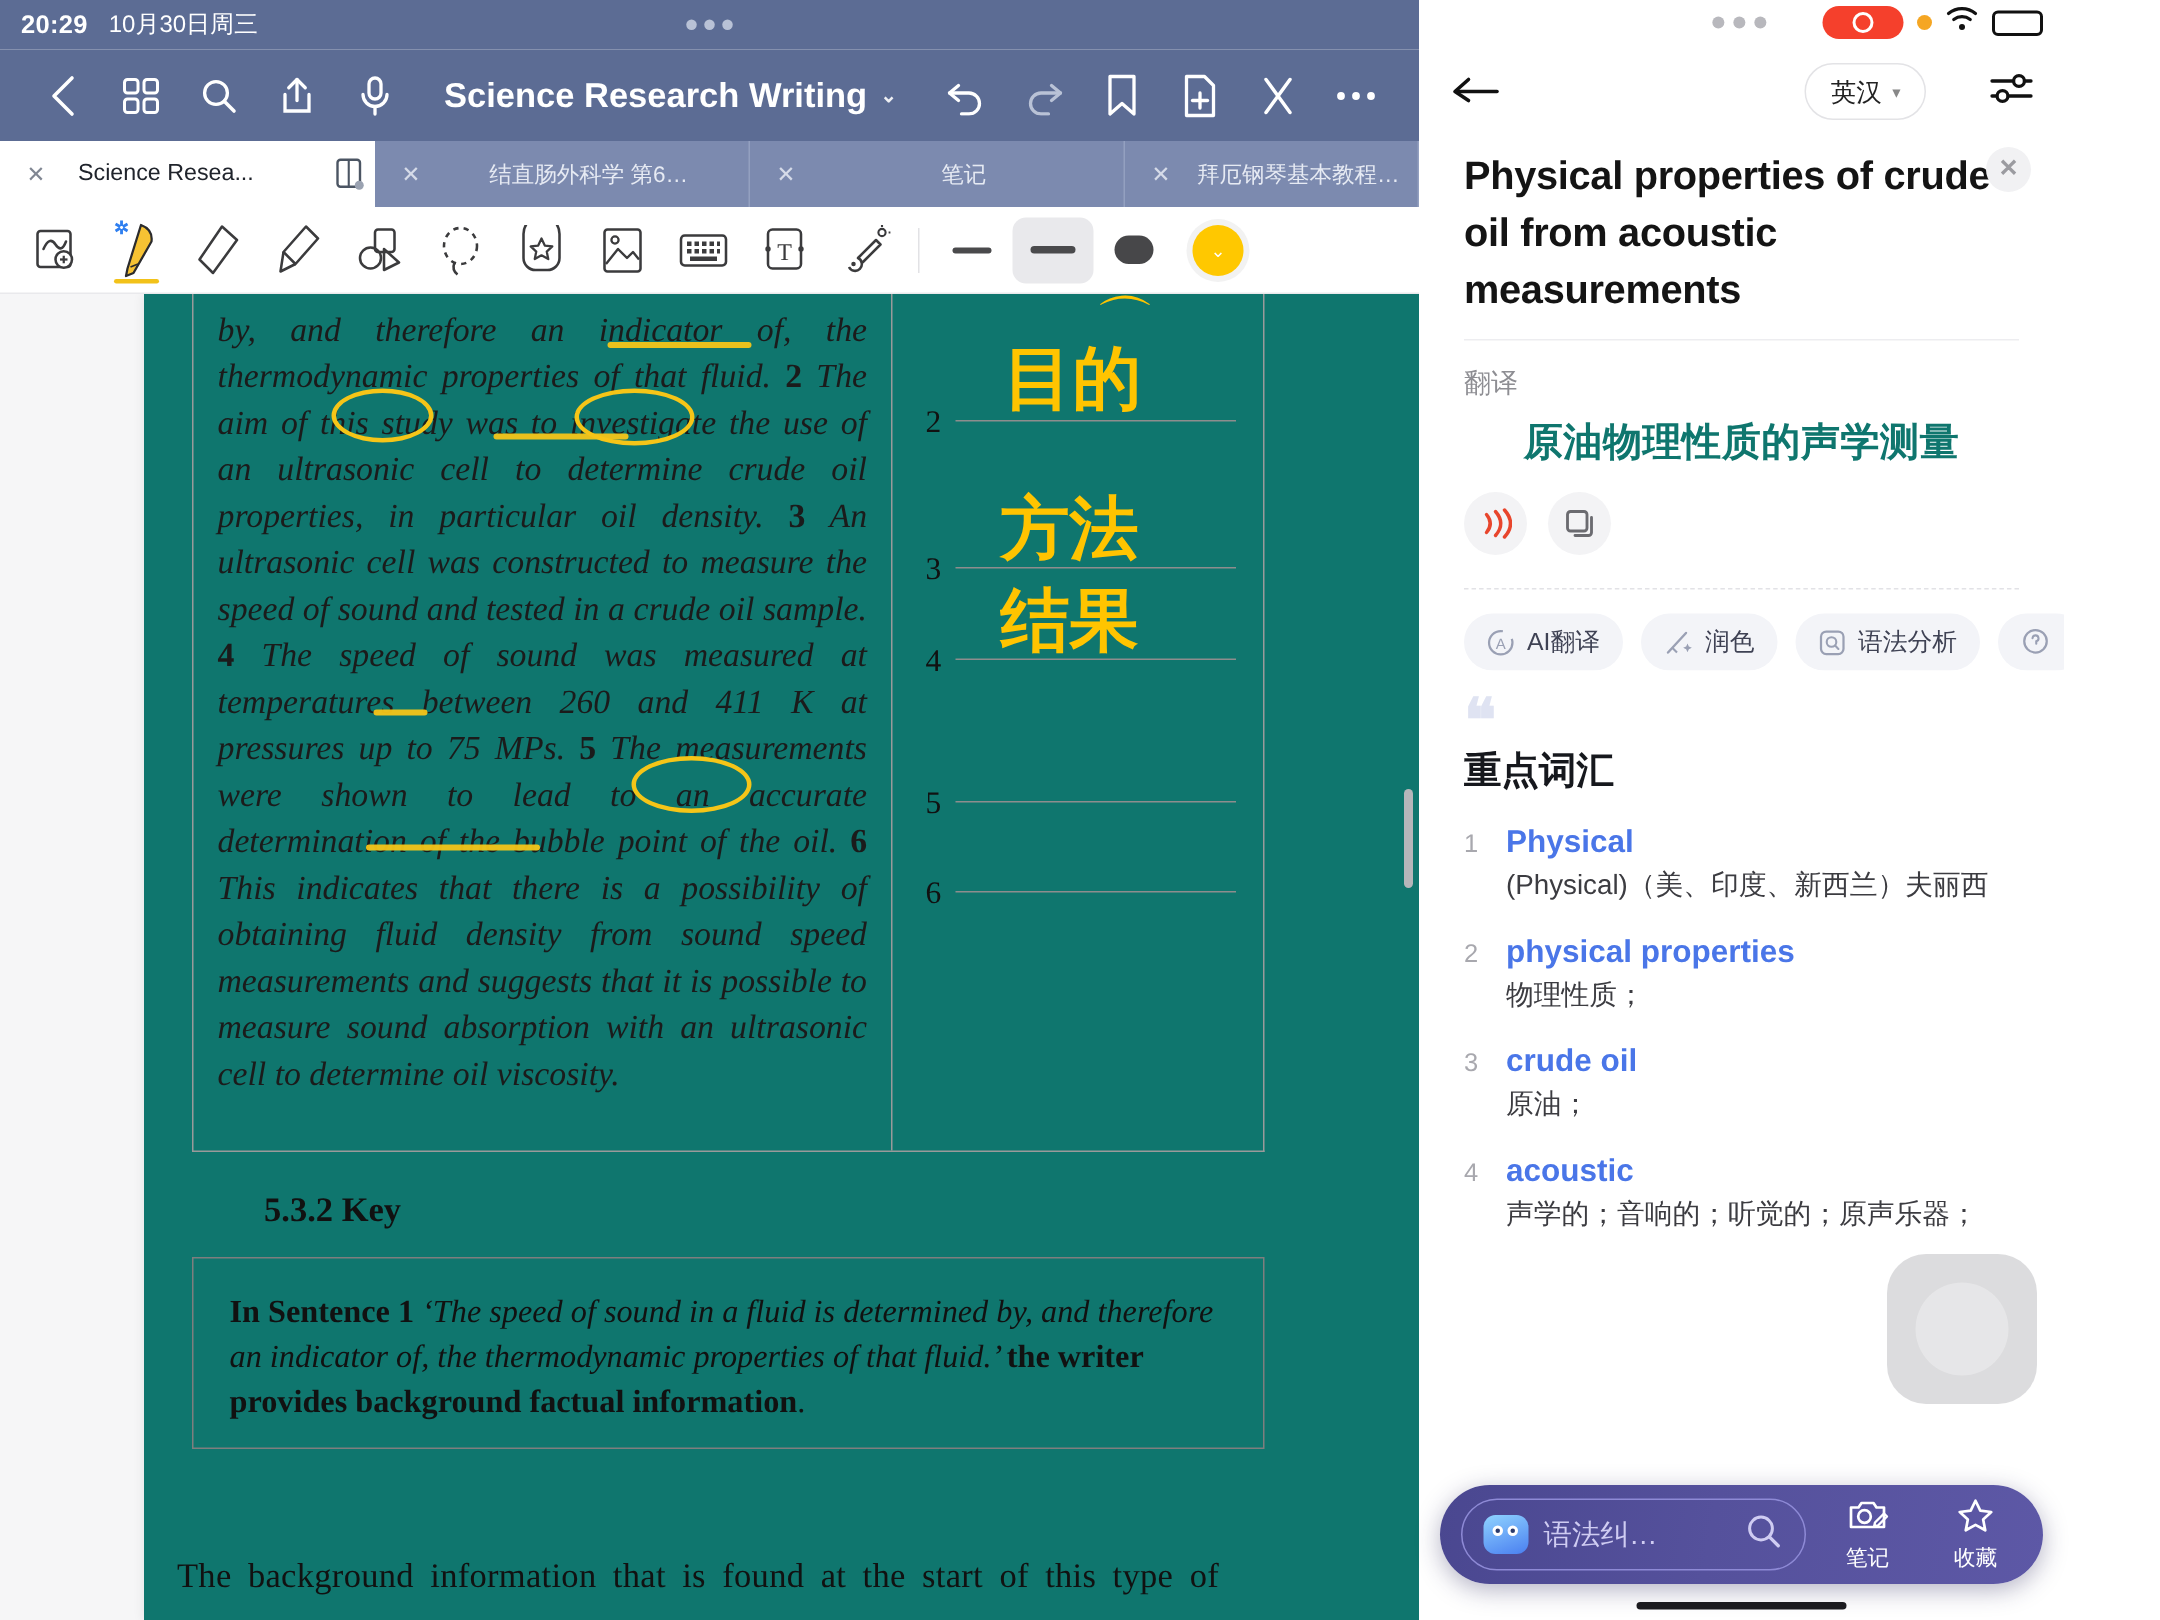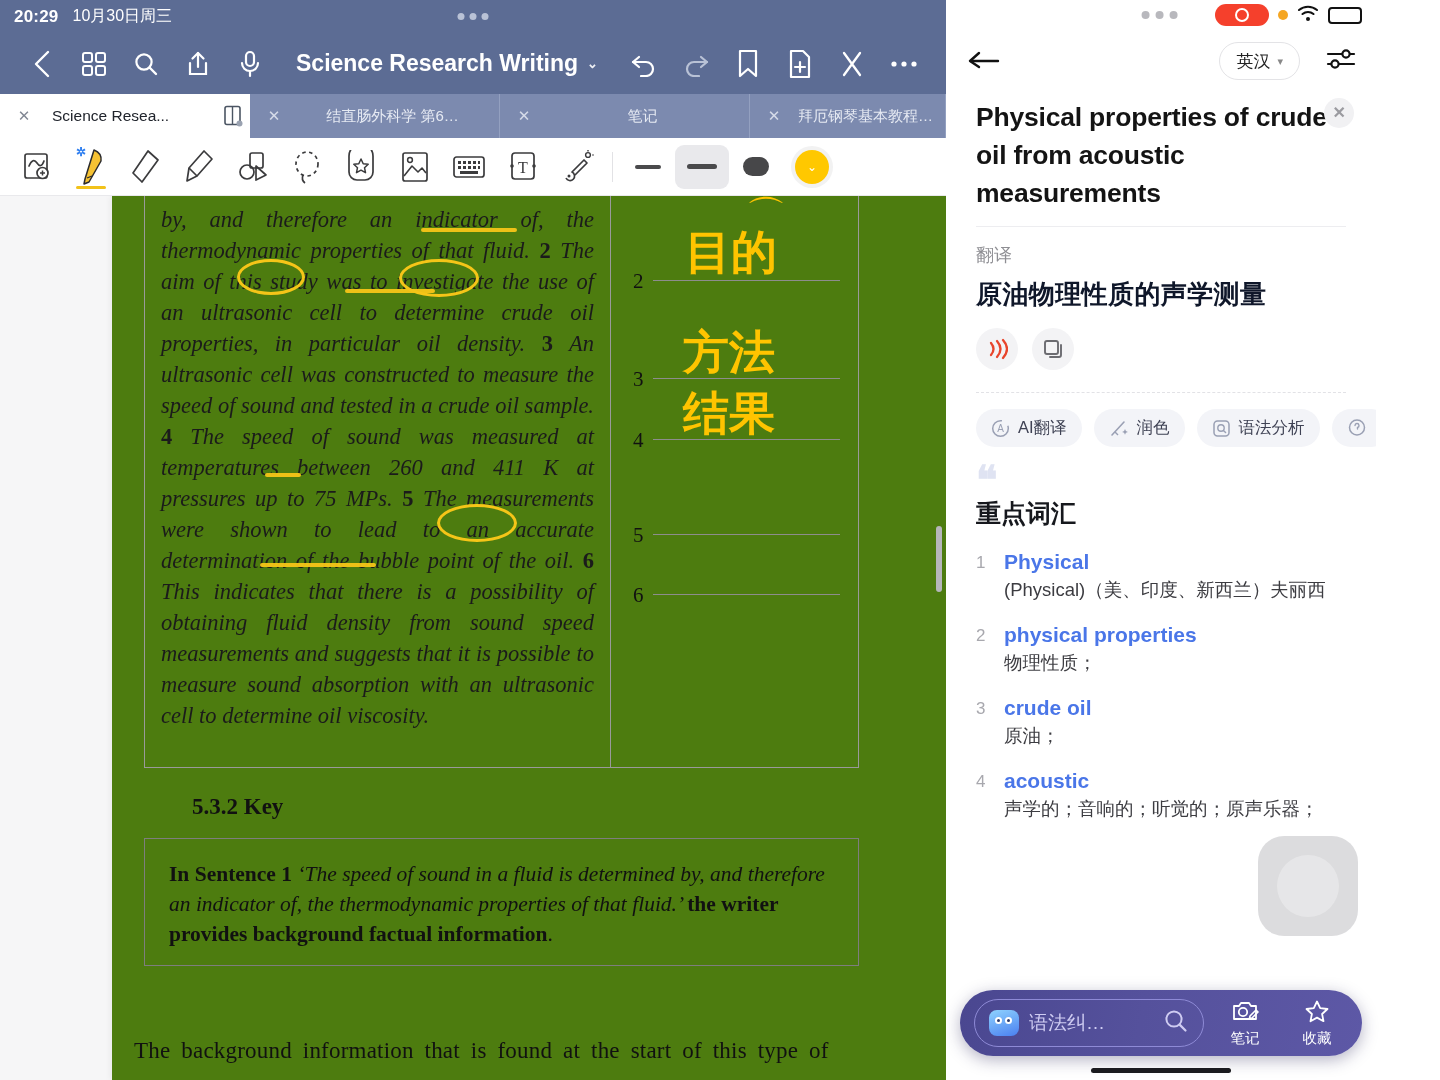--- a/index.html
+++ b/index.html
@@ -77,21 +77,21 @@
     display:flex;align-items:center;justify-content:center;margin-left:8px;
   }
   .colorwell .inner {
     width:34px;height:34px;border-radius:50%;background:#FFC800;
     display:flex;align-items:center;justify-content:center;color:#fff;font-size:12px;
   }
 
   
   .docwrap { flex:1; background:#f6f6f7; position:relative; overflow:hidden; }
   .page {
-    position:absolute; left:112px; top:0; width:900px; background:#4d7c0f; height:100%;
+    position:absolute; left:96px; top:0; width:900px; background:#0f766e; height:100%;
     box-shadow: -2px 0 6px rgba(0,0,0,.05);
   }
   .docscroll { position:absolute; inset:0; padding: 0 0 0 0; }
 
   .exbox { position:absolute; left:32px; top:0px; width:715px; border:1.5px solid #9a9a9a; border-top:none; height:572px; }
   .exbox .inner { display:flex; height:100%; }
   .excol-l { width:466px; border-right:1.5px solid #9a9a9a; padding:8px 16px 0 16px; }
   .excol-r { flex:1; position:relative; }
 
   .para {
@@ -138,21 +138,21 @@
   .p-status { height:30px; display:flex; align-items:center; padding:0 14px; position:relative; }
   .p-dots { position:absolute; left:50%; transform:translateX(-54%); display:flex; gap:6px; }
   .p-dots i { width:8px;height:8px;border-radius:50%;background:#b8b8bd;display:block; }
   .p-right { margin-left:auto; display:flex; align-items:center; gap:9px; }
   .rec-pill { width:54px;height:22px;border-radius:12px;background:#F5402C;display:flex;align-items:center;justify-content:center; }
   .rec-pill .ring { width:14px;height:14px;border-radius:50%;border:2.5px solid #fff; }
   .amber { width:10px;height:10px;border-radius:50%;background:#F5A623; }
   .batt { width:34px;height:17px;border:2px solid #111;border-radius:4px;padding:1.5px;}
   .batt .fill { height:100%; width:100%; background:#111; border-radius:1.5px; }
 
-  .p-nav { height:62px; display:flex; align-items:center; padding:0 20px; gap:10px;justify-content:center; }
+  .p-nav { height:62px; display:flex; align-items:center; padding:0 20px; gap:26px;justify-content:center; }
   .langpill {
     margin-left:auto; height:38px; padding:0 16px; border-radius:19px; border:1px solid #e3e3e6;
     display:flex; align-items:center; gap:7px; font-size:17px; color:#222;
   }
   .p-nav .slider-ico { margin-left:16px; }
 
   .p-title {
     padding:6px 28px 0 30px; font-size:26.5px; line-height:38px; font-weight:700; color:#141414;
     position:relative; letter-spacing:-.2px;
   }
@@ -172,21 +172,21 @@
   .globe {
     width:28px;height:28px;border-radius:50%;
     background:radial-gradient(circle at 34% 32%, #8fd6ff 0 30%, #2e9fe0 32% 58%, #2566c4 60% 100%);
     position:relative; overflow:hidden;
   }
   .globe::before{content:"";position:absolute;left:5px;top:10px;width:10px;height:7px;background:#46c46a;border-radius:40%;}
   .globe::after{content:"";position:absolute;right:4px;top:5px;width:9px;height:6px;background:#4fd07a;border-radius:40%;}
   .chev-sm { width:22px;height:22px;border-radius:50%;background:#fff;display:flex;align-items:center;justify-content:center;font-size:12px;color:#8a8a90;}
 
   .seclabel { padding:16px 30px 0 30px; font-size:18px; color:#8e8e93; }
-  .transtext { padding:10px 30px 0 30px; font-size:26px; font-weight:600; color:#0f172a; letter-spacing:.4px;}
+  .transtext { padding:10px 30px 0 30px; font-size:26px; font-weight:600; color:#0f766e; letter-spacing:.4px;text-align:center;}
   .iconrow2 { display:flex; gap:14px; padding:16px 30px 0 30px; }
 
   .dashed { border-top:1.5px dashed #e2e2e6; margin:22px 30px 0 30px; }
 
   .chips { display:flex; gap:12px; padding:16px 0 0 30px; overflow:hidden; }
   .chip {
     height:38px; padding:0 15px; border-radius:19px; background:#f3f4f8;
     display:flex;align-items:center;gap:8px; font-size:16.5px; color:#3f4254; white-space:nowrap; flex:0 0 auto;
   }
   .chip .gi { color:#9aa0b4; display:flex; align-items:center; }

